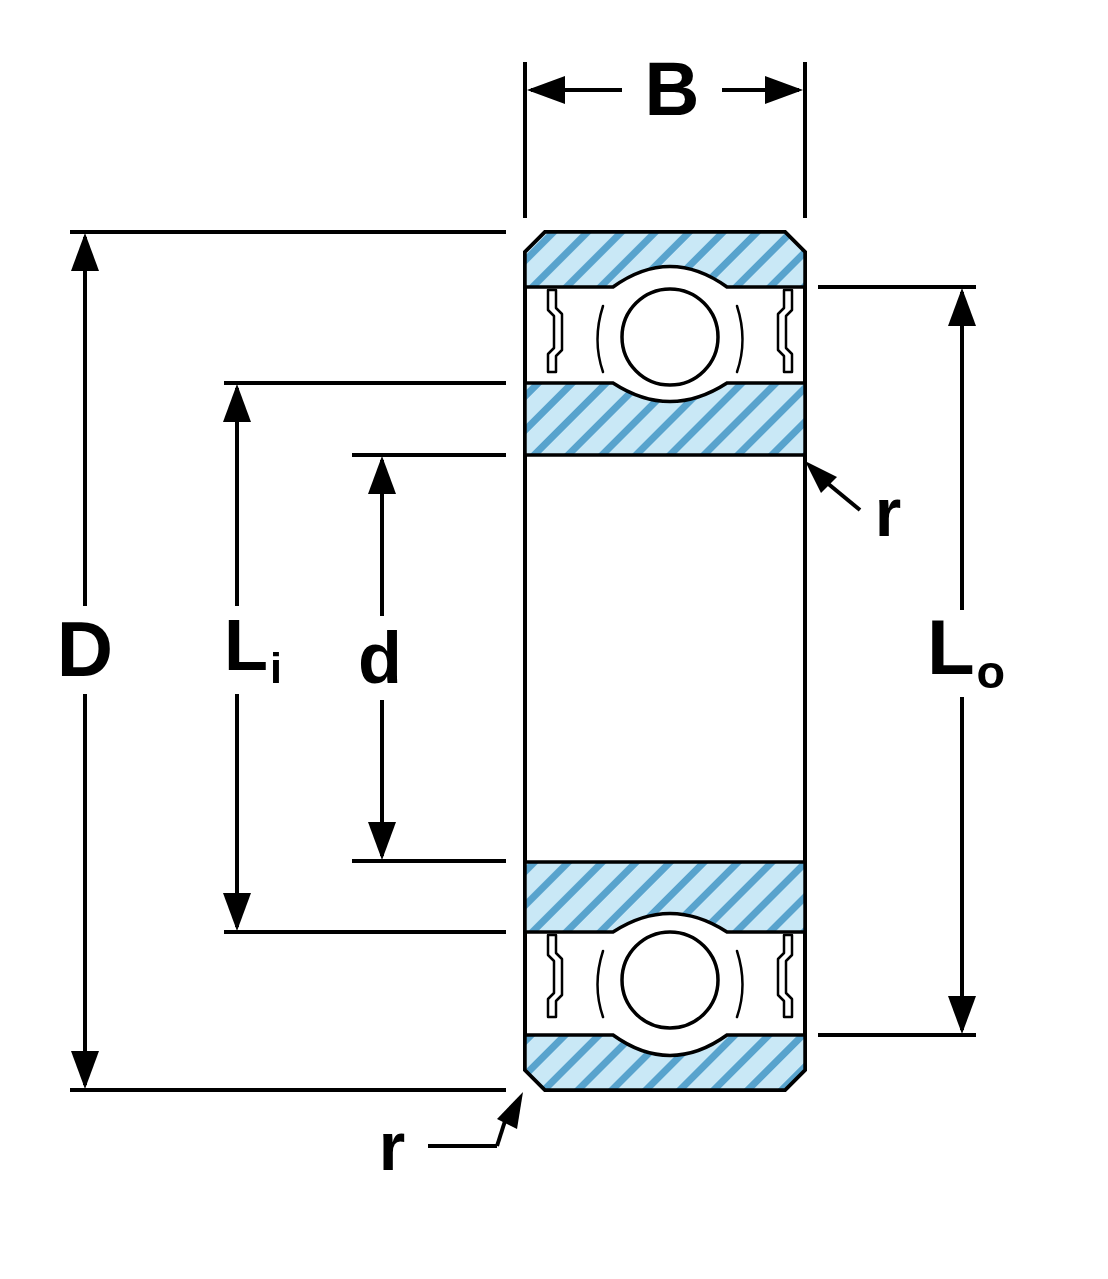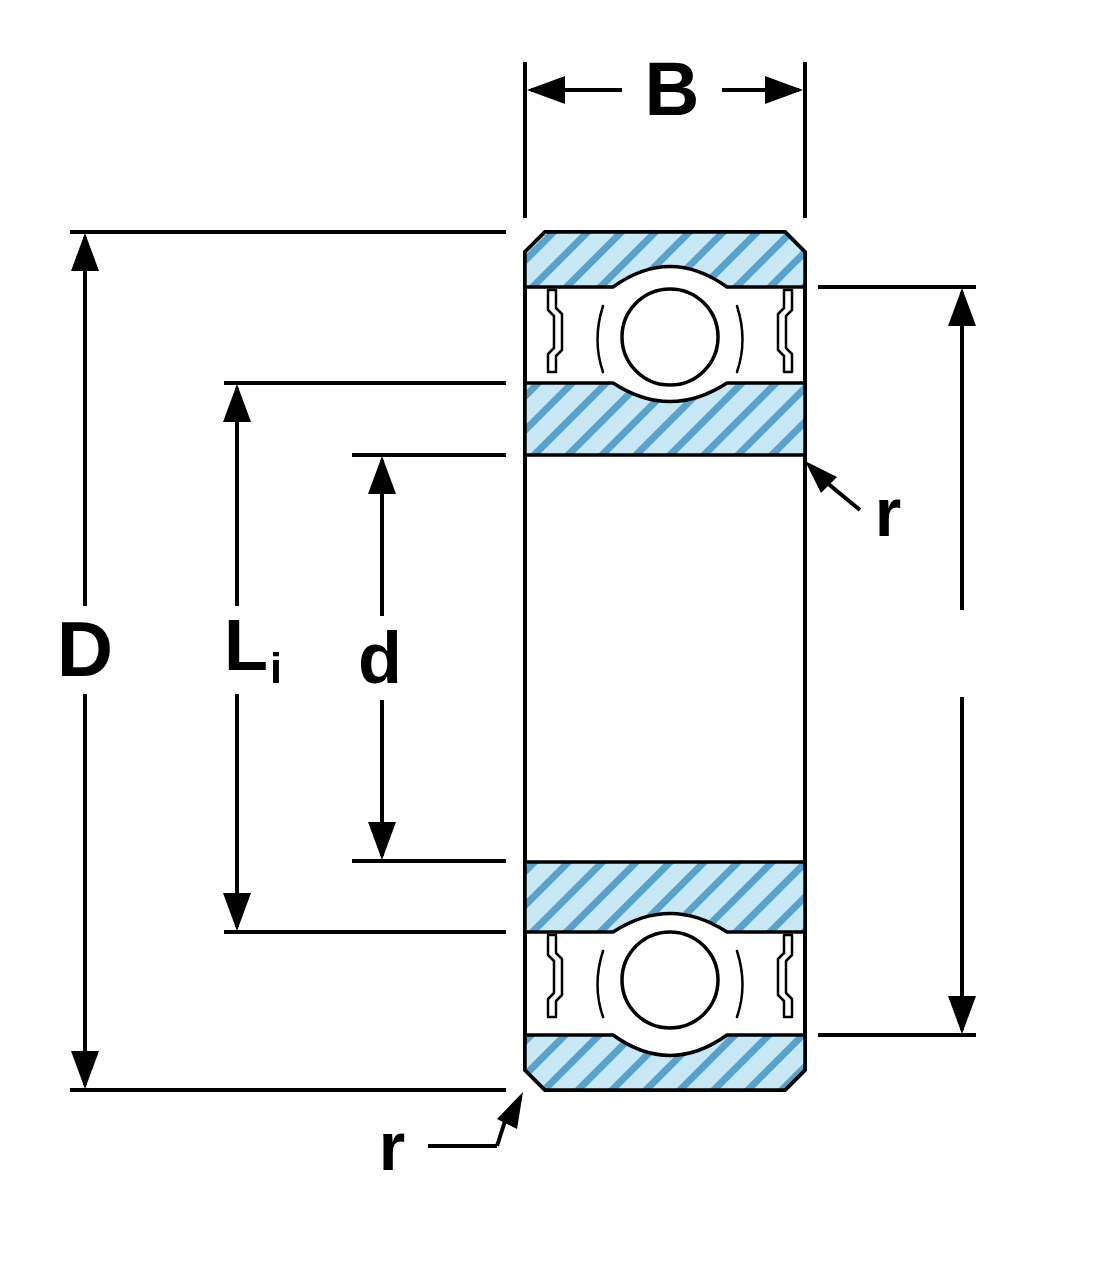--- a/index.html
+++ b/index.html
@@ -163,18 +163,21 @@
   <div class="lbl" style="left:672px; top:89px; font-size:76px;">B</div>
 
   <div class="lbl" style="left:85px; top:649px; font-size:78px;">D</div>
 
   <div class="lbl" style="left:236px; top:650px; font-size:72px;margin-left:17px;">
     <span>L</span><span class="sub">i</span>
   </div>
 
   <div class="lbl" style="left:380px; top:658px; font-size:72px;">d</div>
 
+  <div class="lbl" style="left:966px; top:652px; font-size:78px;">
+    <span>L</span><span class="sub">o</span>
+  </div>
 
   <div class="lbl" style="left:888px; top:512px; font-size:68px;">r</div>
 
   <div class="lbl" style="left:392px; top:1146px; font-size:68px;">r</div>
 
 </div>
 
 </body></html>

